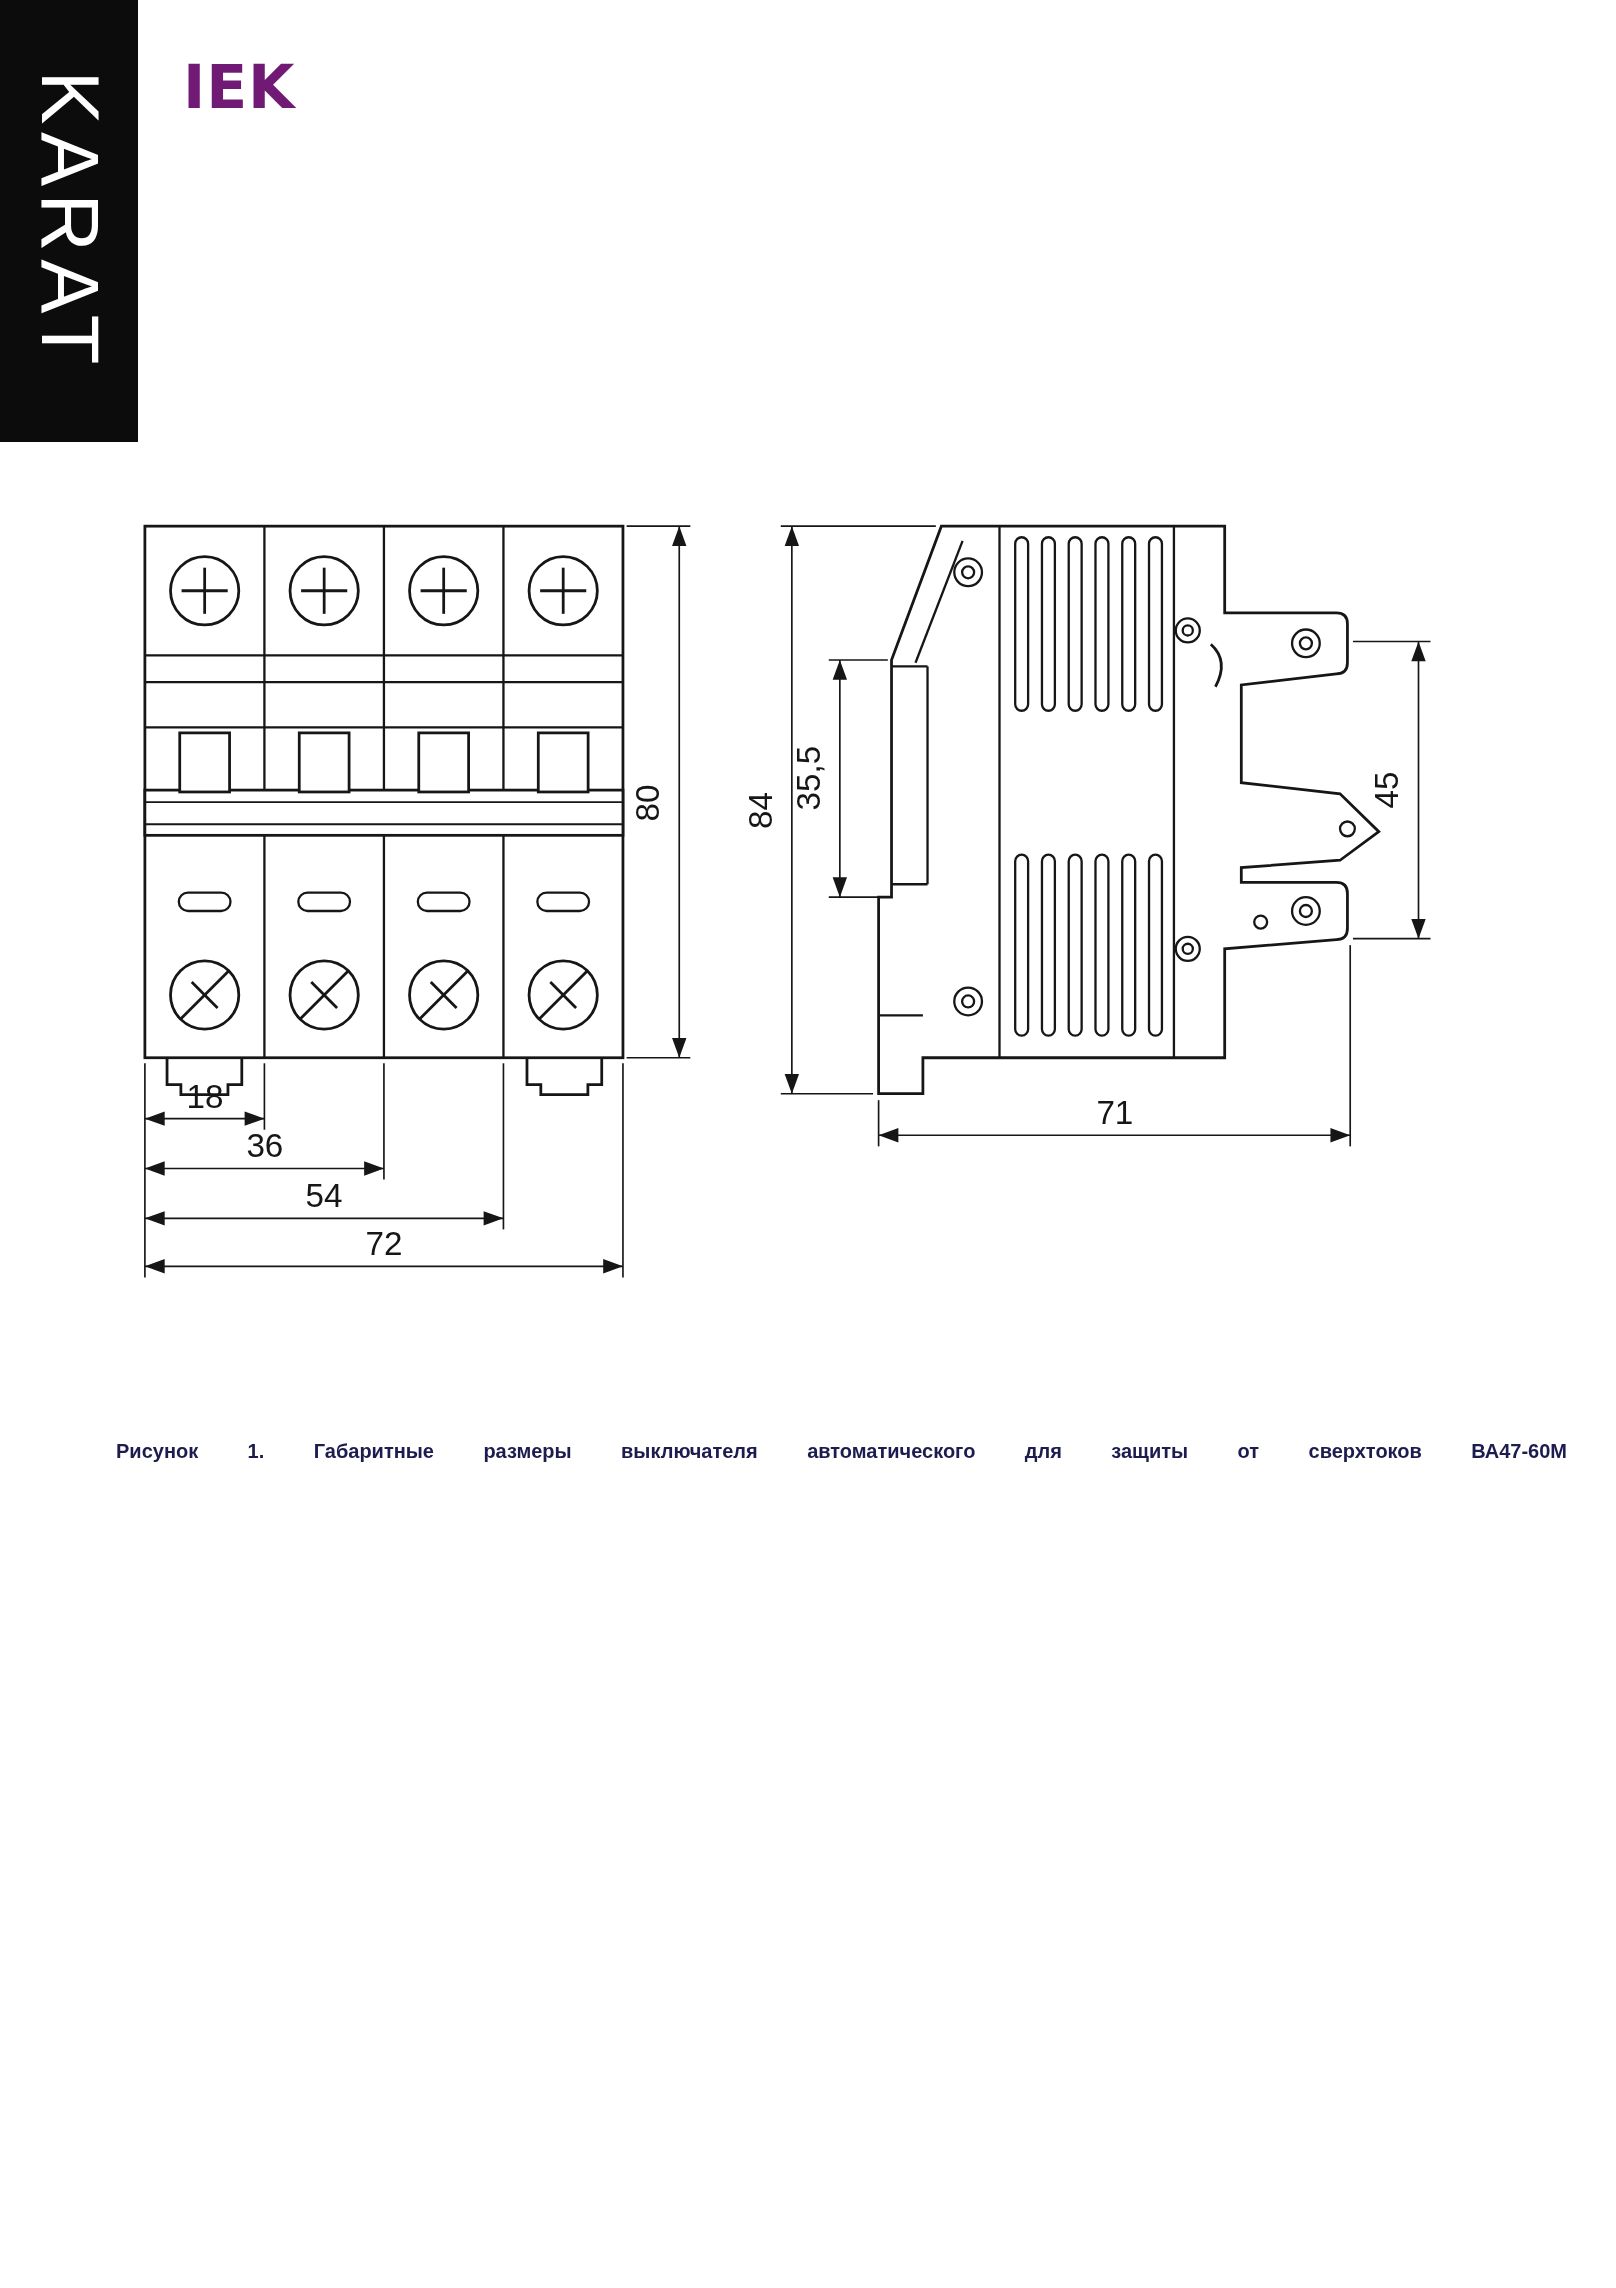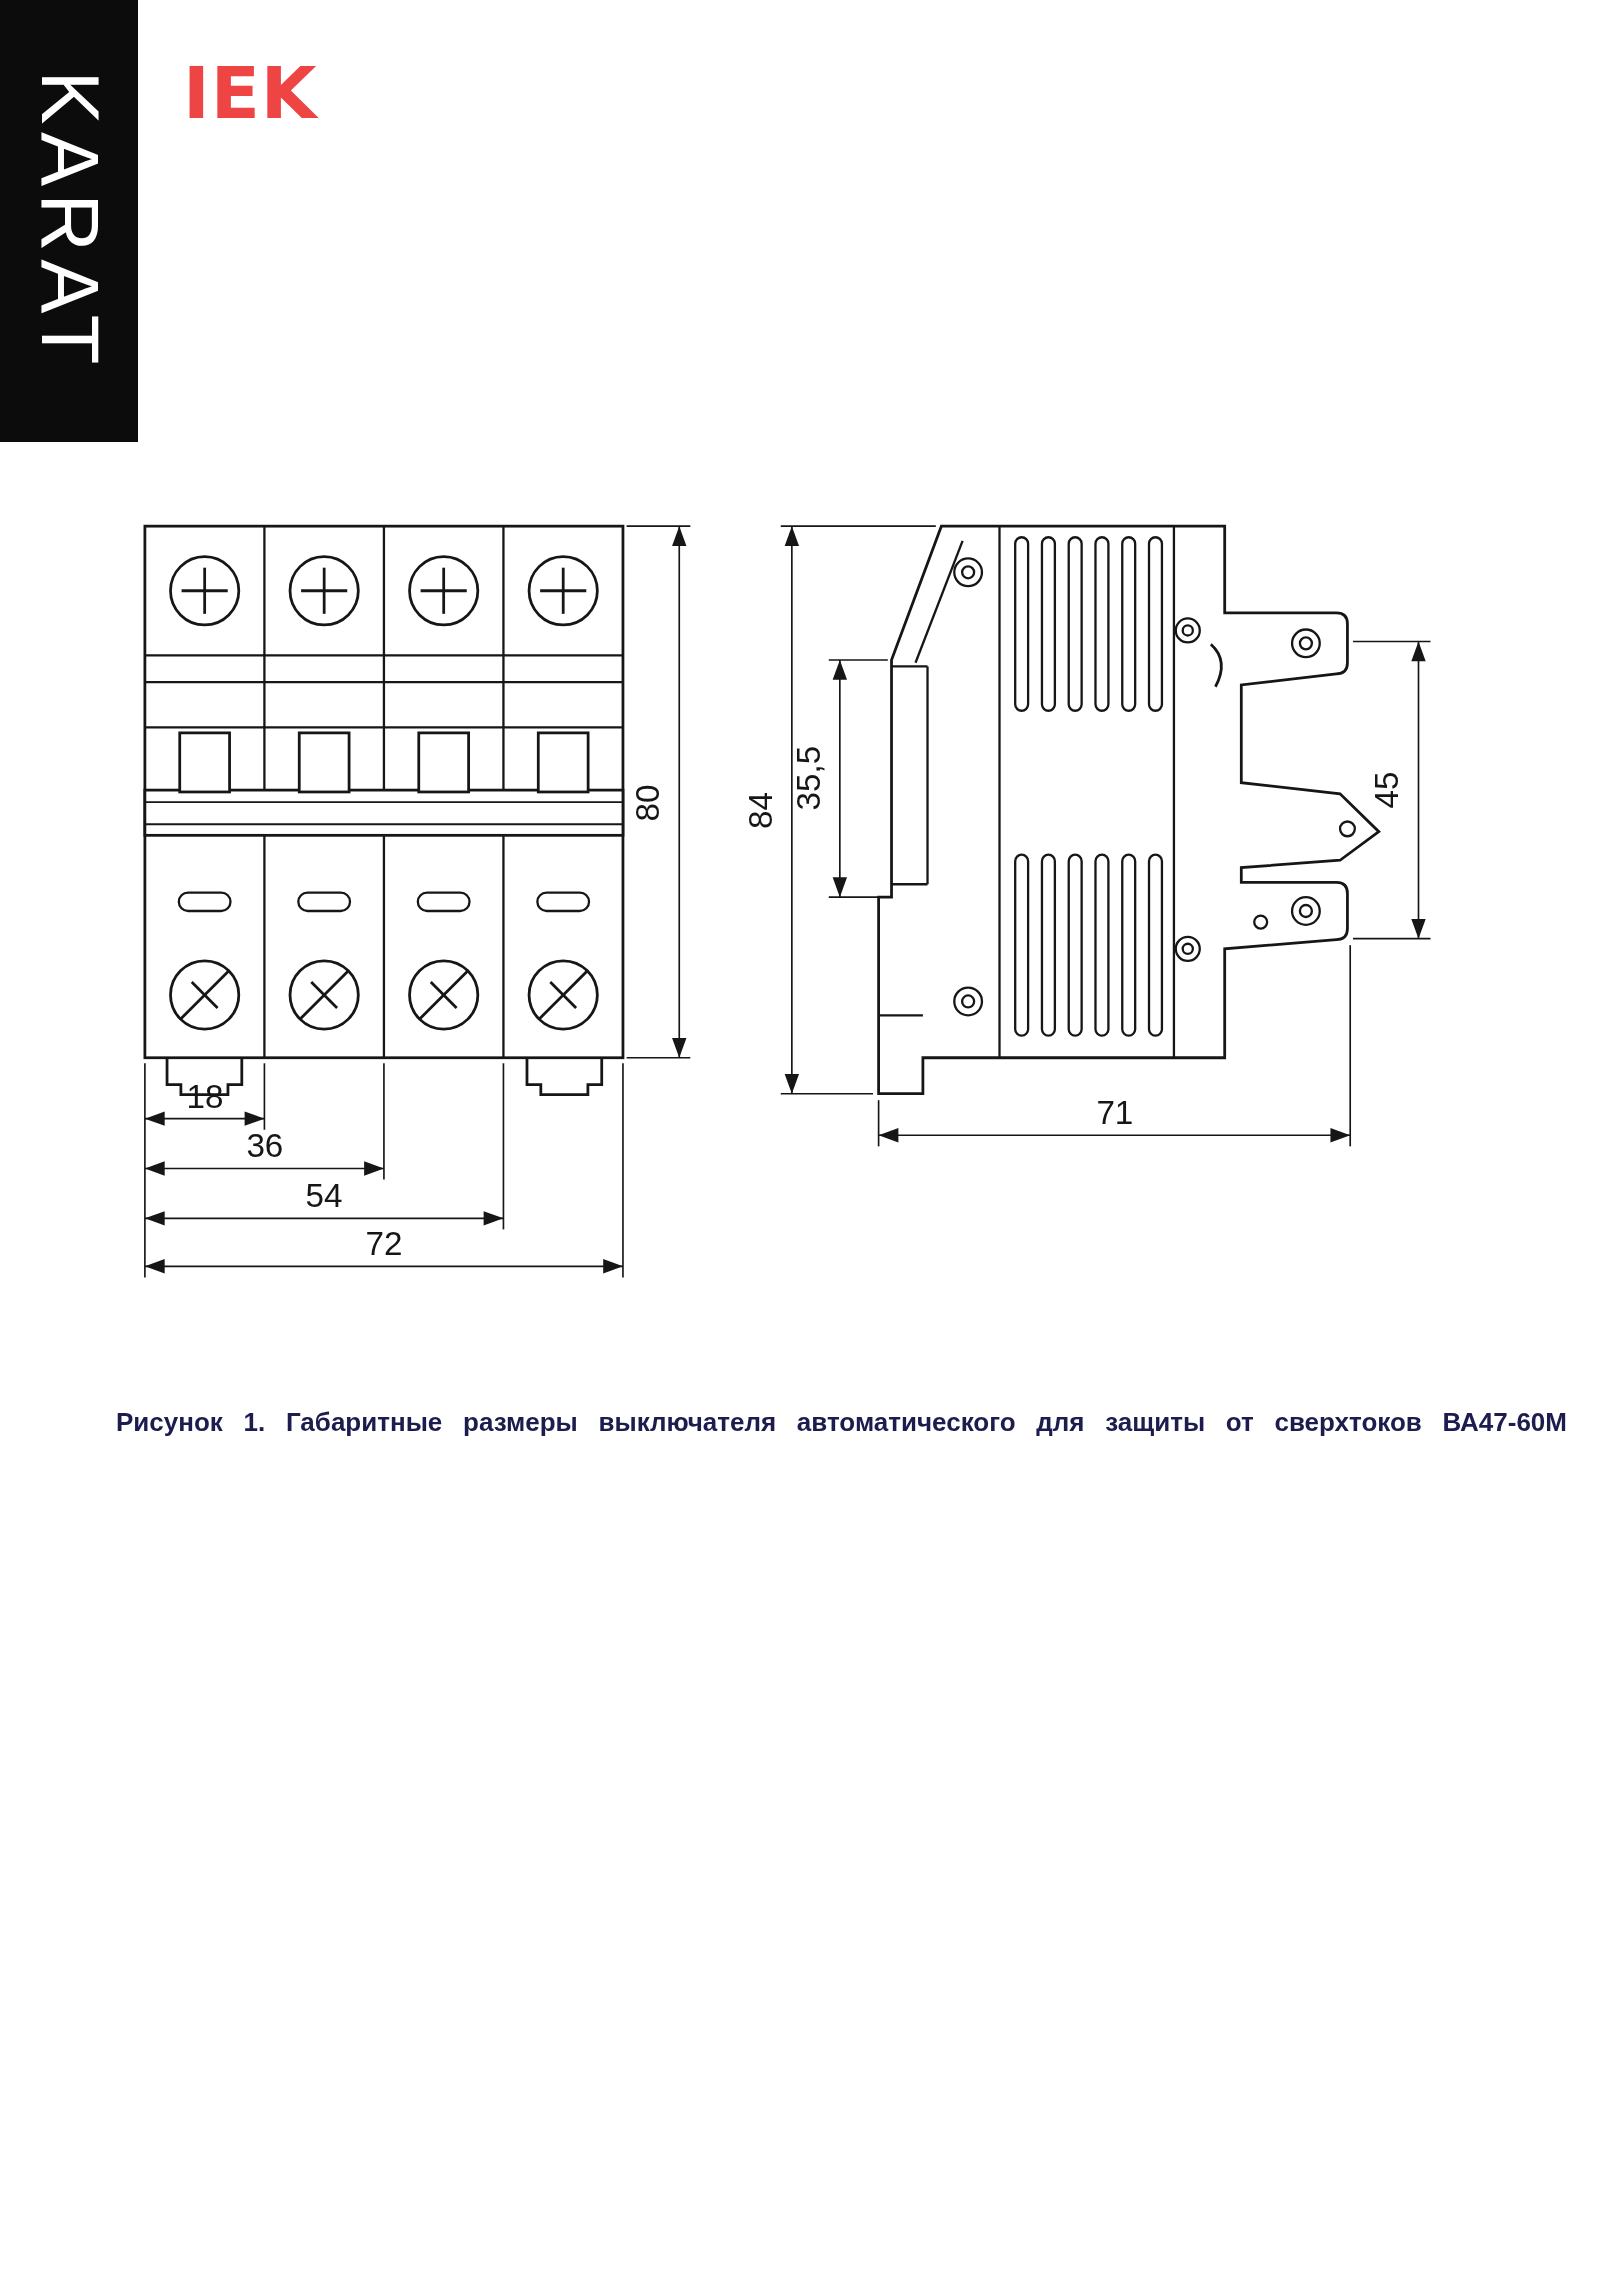--- a/index.html
+++ b/index.html
@@ -14,32 +14,32 @@
   }
   .banner-text {
     position:absolute; left:50%; top:50%;
     transform:translate(-50%,-50%) rotate(90deg);
     color:#ffffff; font-size:81px; letter-spacing:7.4px; white-space:nowrap;
     font-family:"Liberation Sans",sans-serif; font-weight:400;
   }
   .logo {
     position:absolute; left:183px; top:57px;
     font-family:"DejaVu Sans",sans-serif; font-weight:bold;
-    font-size:72px; color:#ef4444; letter-spacing:0.9px; line-height:1;
+    font-size:60px; color:#701a75; letter-spacing:0.9px; line-height:1;
   }
   svg.drawing { position:absolute; left:0; top:0; }
   .outline { stroke:#161616; fill:none; }
   .dim { stroke:#161616; fill:none; stroke-width:1.8; }
   .dimlabel {
     font-family:"Liberation Sans",sans-serif; font-size:36px;
     fill:#161616; stroke:none;
   }
   .caption {
-    position:absolute; left:116px; top:1406px; width:1451px;
-    font-size:26px; font-weight:bold; color:#1c1c4e;
+    position:absolute; left:116px; top:1439px; width:1451px;
+    font-size:20px; font-weight:bold; color:#1c1c4e;
     text-align:justify; text-align-last:justify; line-height:1.25;
   }
 </style>
 </head>
 <body>
 
 <div class="page">
 
   <div class="banner">
     <span class="banner-text">KARAT</span>

